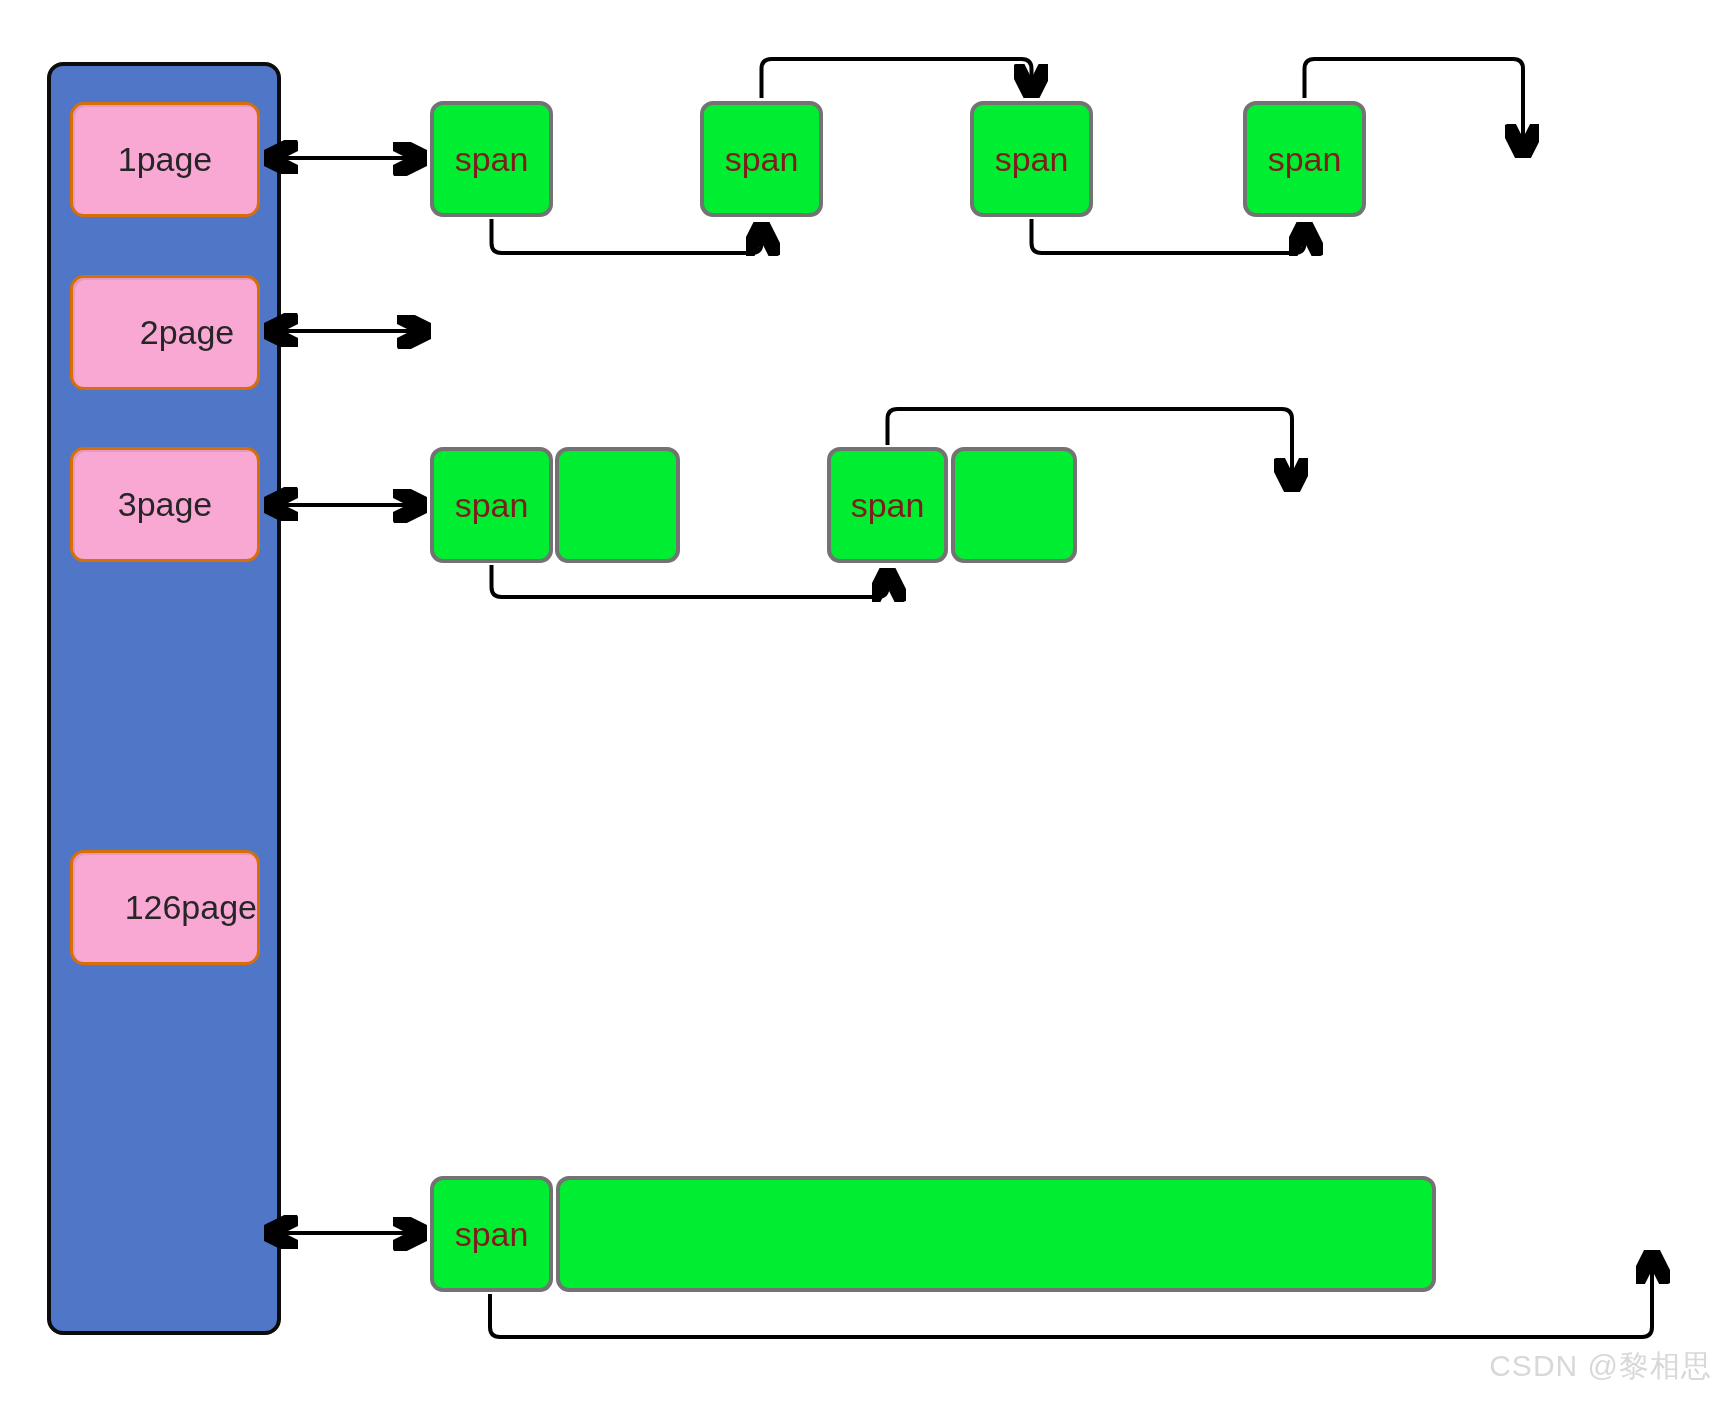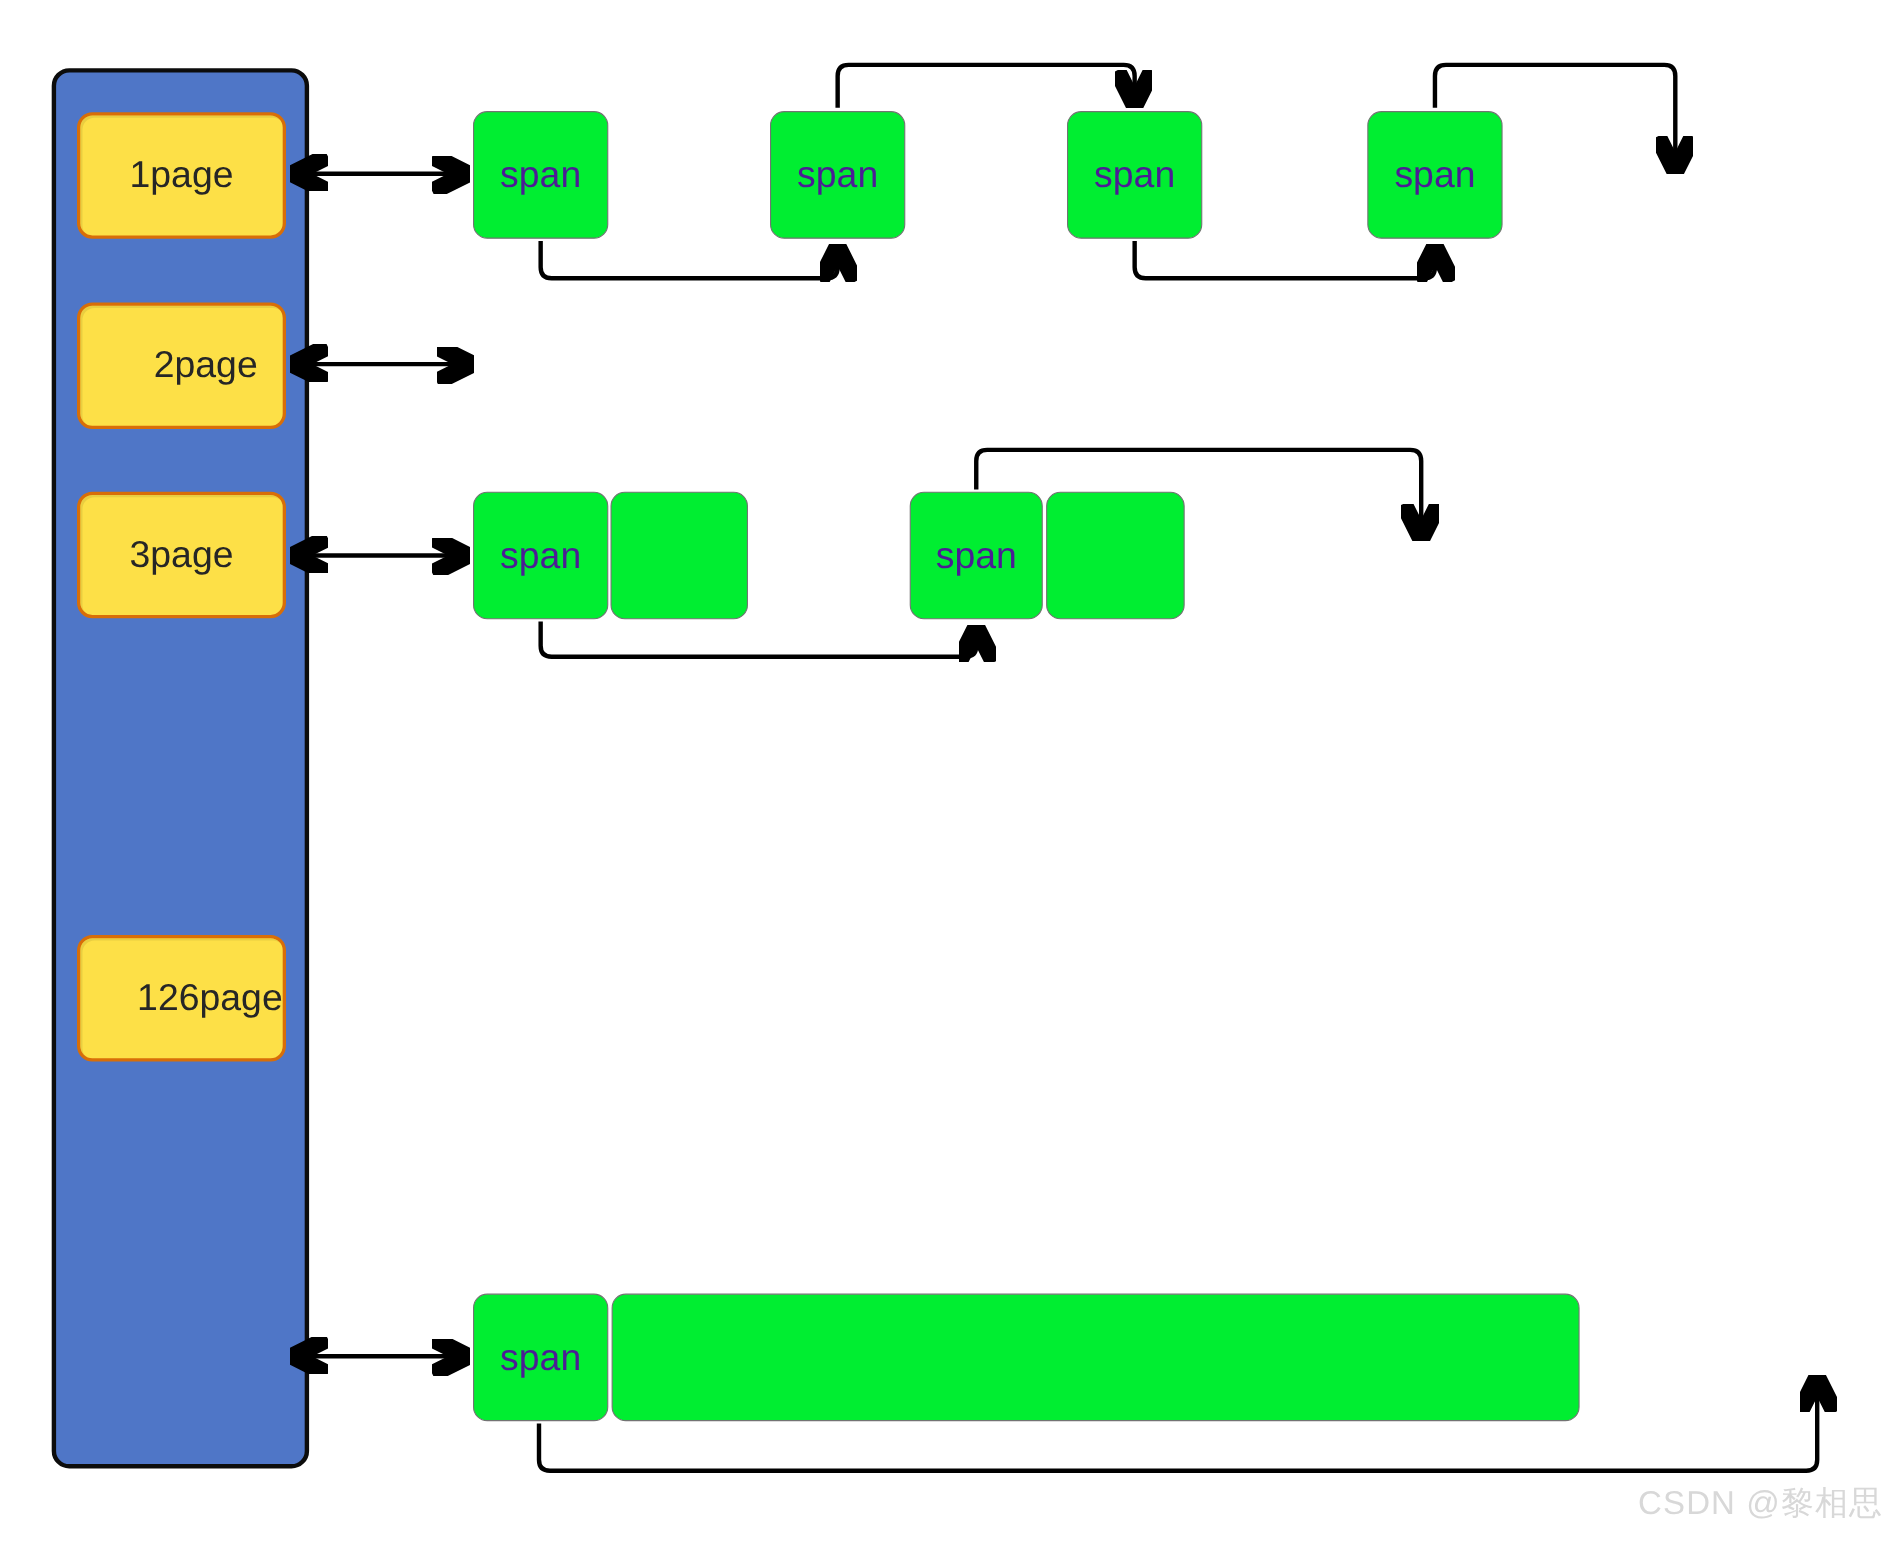--- a/index.html
+++ b/index.html
@@ -10,33 +10,33 @@
     overflow:hidden;
     font-family:"Liberation Sans","DejaVu Sans",sans-serif;
   }
   .box{position:absolute;box-sizing:border-box;display:flex;align-items:center;justify-content:center;}
   .panel{
     background:#4f76c7;
     border:4px solid #0c0c0c;
     border-radius:16px;
   }
   .page-box{
-    background:#fde047;
+    background:#f9a8d4;
     border:3px solid #d86e08;
     border-radius:14px;
     box-shadow:inset 2px 2px 0 rgba(0,0,0,0.08);
     color:#262626;
     font-size:34px;
     left:70px;width:190px;height:115px;
   }
   .span-box{
     background:#00ee31;
-    border:1px solid #737373;
+    border:4px solid #737373;
     border-radius:13px;
-    color:#4c1d95;
+    color:#7f1d1d;
     font-size:34px;
     height:116px;
   }
   .connector-layer{position:absolute;left:0;top:0;width:1718px;height:1402px;pointer-events:none;}
   .connector-layer path{stroke:#000000;stroke-width:4;fill:none;}
   .watermark{
     position:absolute;
     right:6px;top:1346px;
     font-size:30px;
     color:#d8d8d8;

